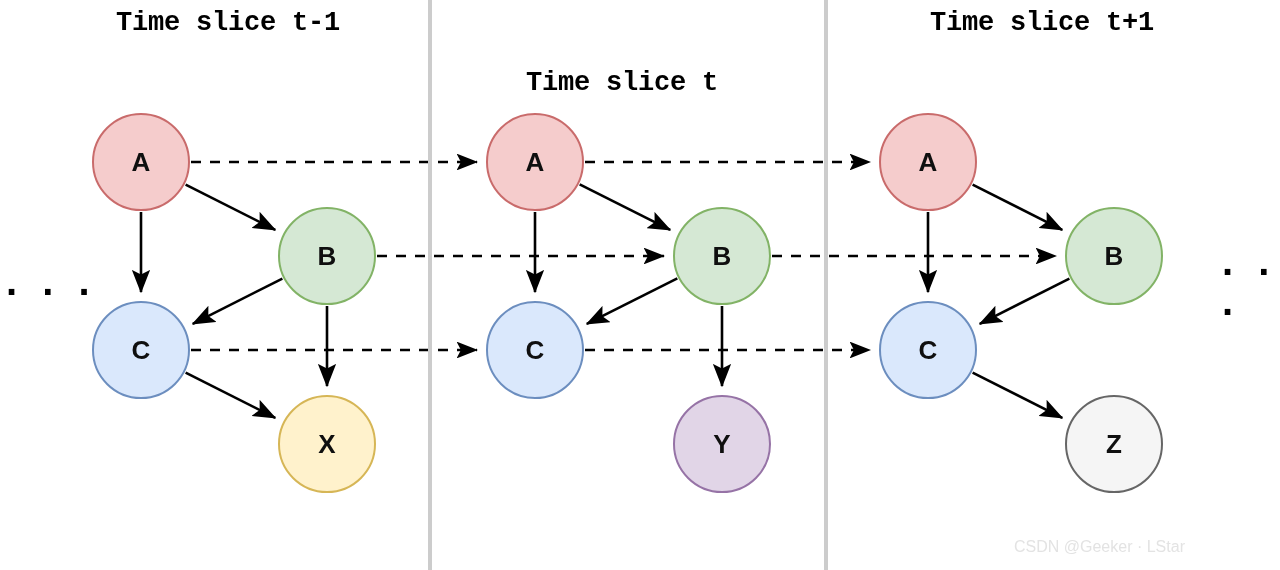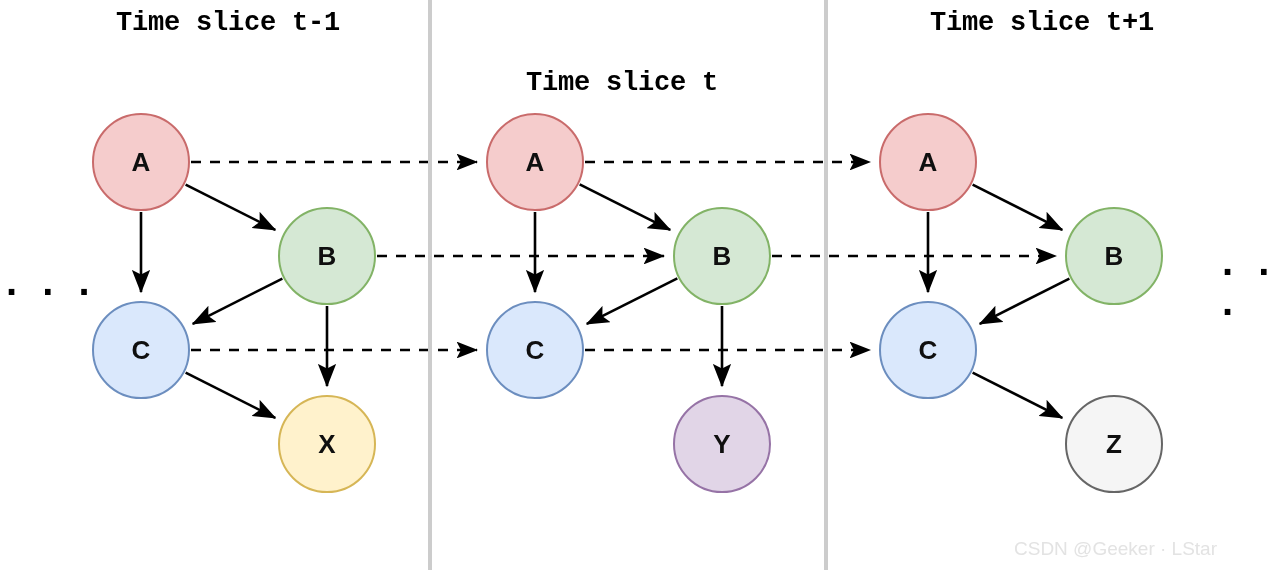--- a/index.html
+++ b/index.html
@@ -58,21 +58,21 @@
     position: absolute;
     font-size: 40px;
     font-weight: bold;
     color: #000000;
     letter-spacing: 7px;
     line-height: 1;
     transform: translateY(-50%);
   }
   .watermark {
     position: absolute;
-    font-size: 19px;
+    font-size: 16px;
     color: #e3e3e3;
     white-space: nowrap;
   }
 </style>
 </head>
 <body>
 
 <div id="stage">
 
   <svg id="edge-layer" viewBox="0 0 1280 570" xmlns="http://www.w3.org/2000/svg">

